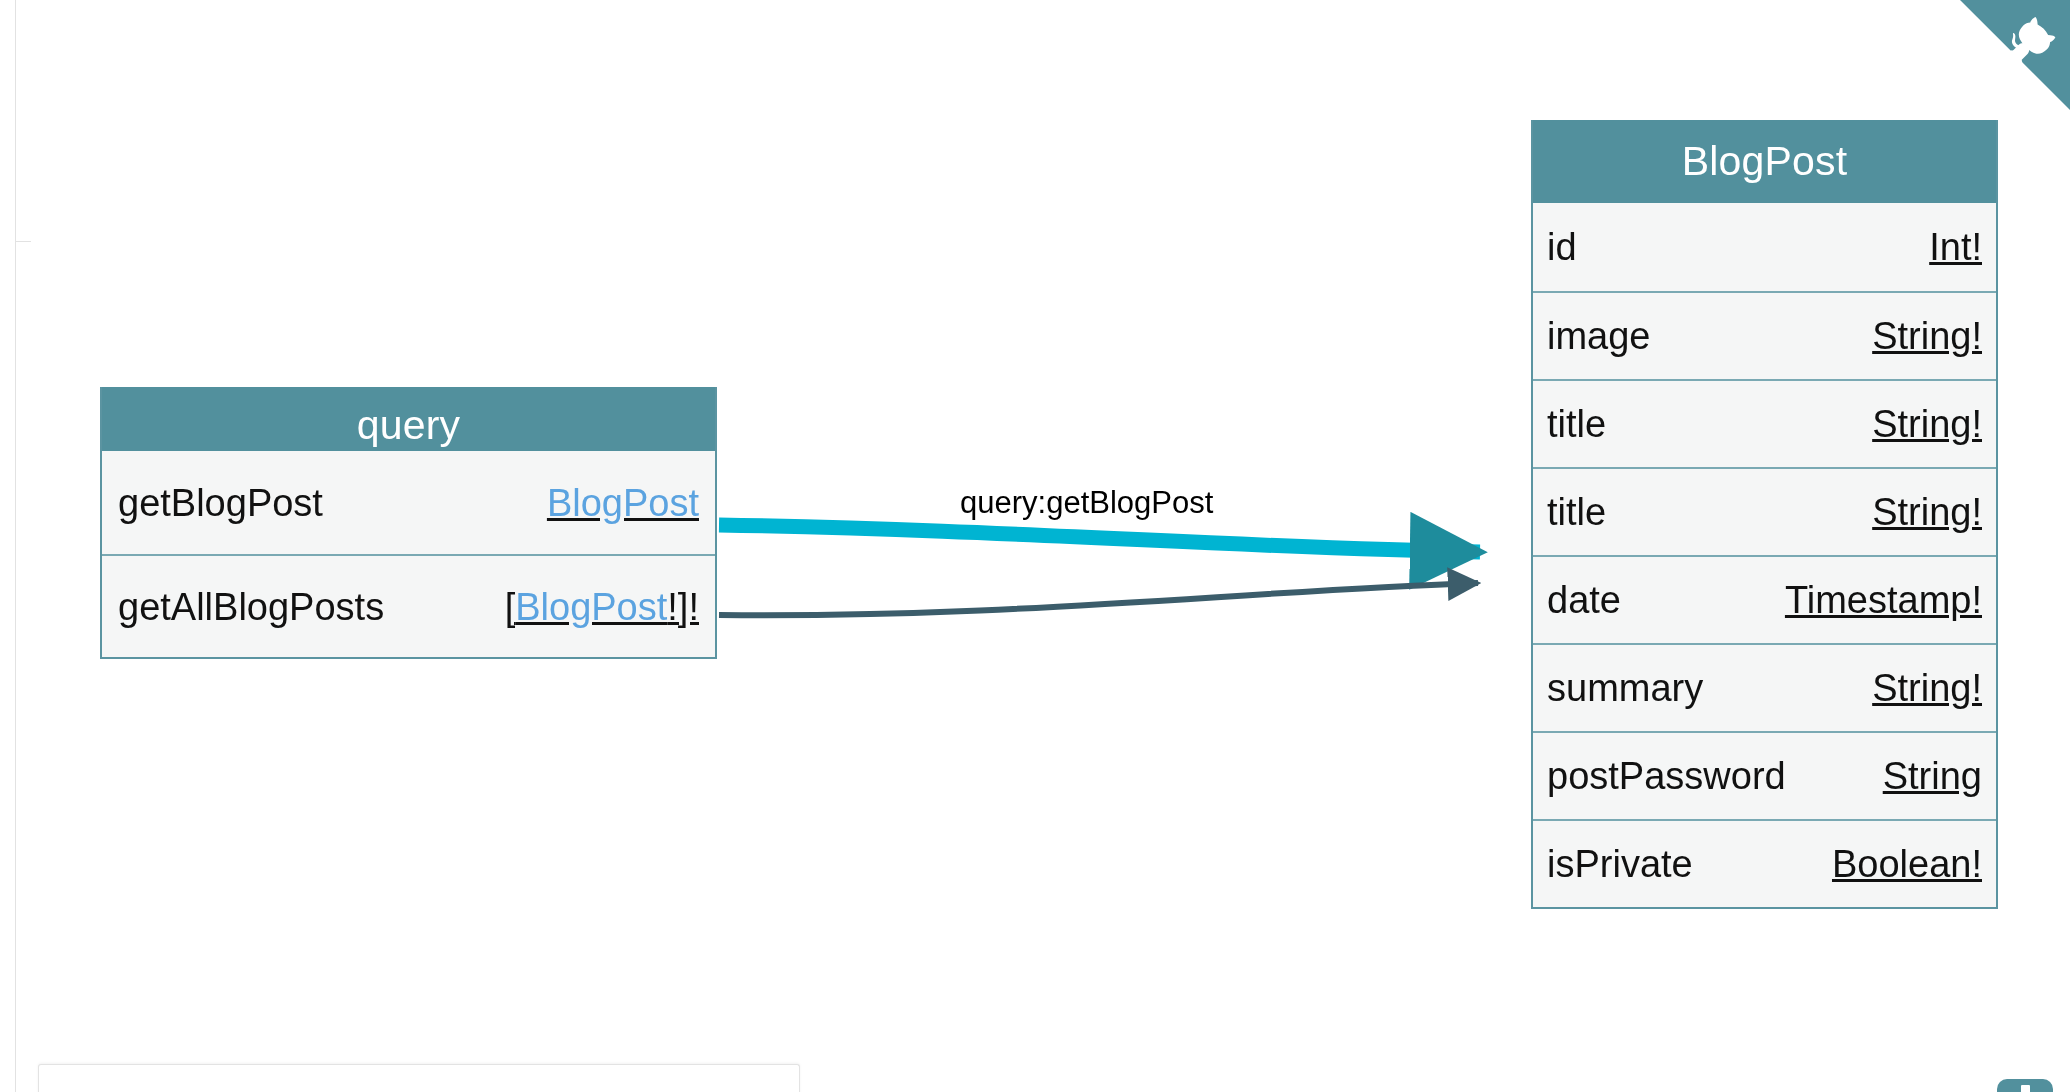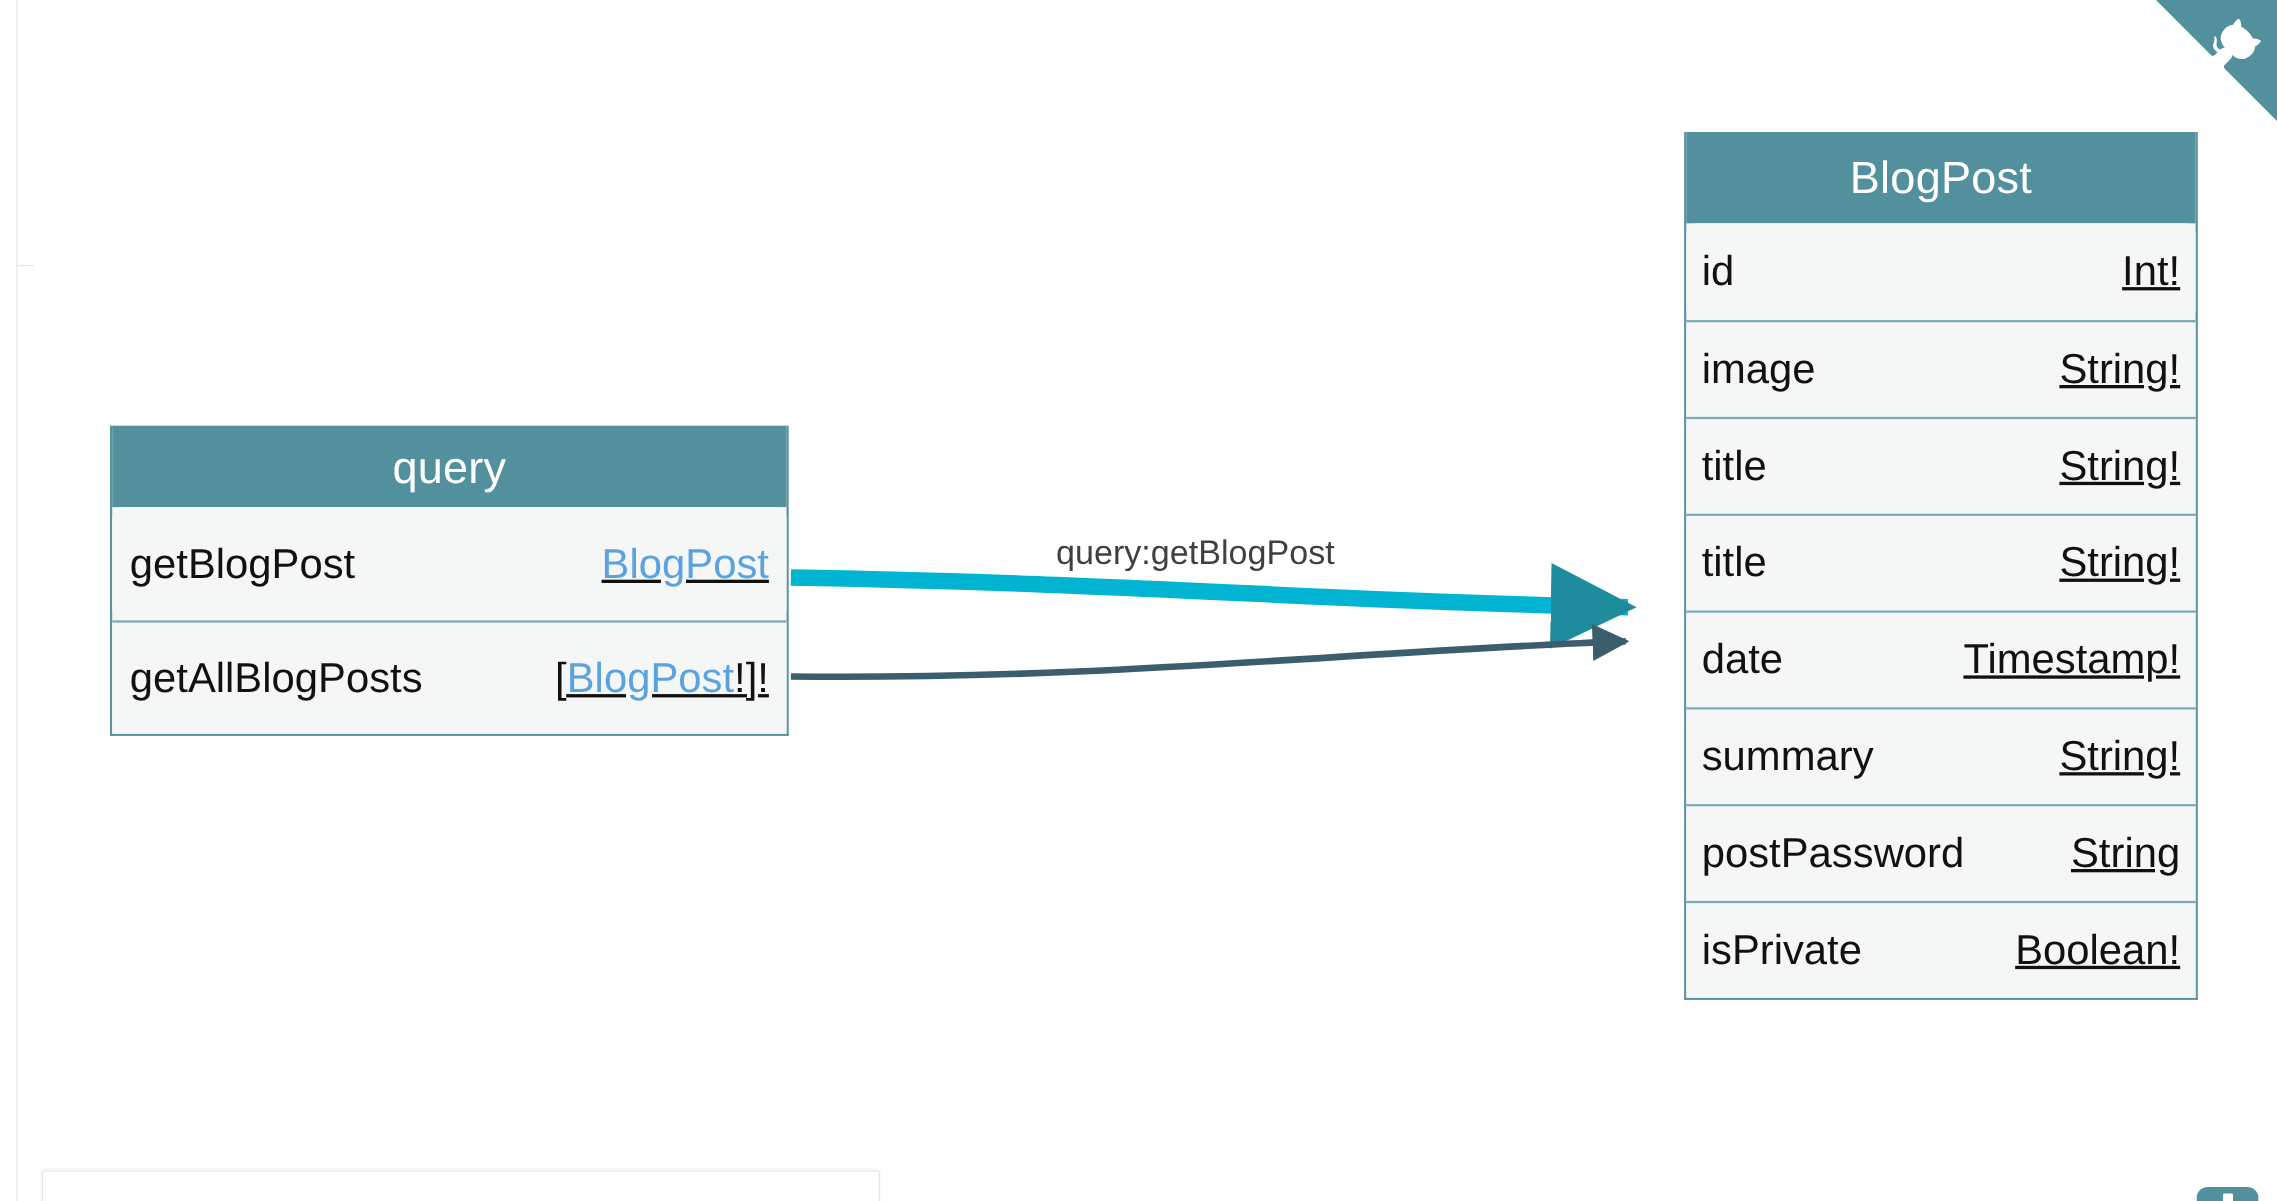--- a/index.html
+++ b/index.html
@@ -71,47 +71,47 @@
     display: flex;
     align-items: center;
     justify-content: space-between;
     border-top: 2px solid #7aa9b3;
     background: #f5f6f6;
     color: #111111;
     font-size: 38px;
     line-height: 1;
     white-space: nowrap;
   }
-  .node-row:first-child { border-top: none; border-radius: 10px; }
+  .node-row:first-child { border-top: none; }
   .row-name { color: #111111; }
   .row-type { color: #111111; text-decoration: underline; }
   .row-type .tref { color: #5ba3e0; }
 
   
   #node-query {
     left: 100px;
     top: 387px;
     width: 617px;
   }
-  #node-query .node-header { height: 74px; line-height: 77px; }
+  #node-query .node-header { height: 64px; line-height: 77px; }
   #node-query .node-row { height: 103px; padding: 0 16px; }
 
   
   #node-blogpost {
     left: 1531px;
     top: 120px;
     width: 467px;
   }
   #node-blogpost .node-header { height: 83px; line-height: 83px; }
   #node-blogpost .node-row { height: 88px; padding: 0 14px; }
 
   
   .edge-label {
     position: absolute;
-    color: #404040;
+    color: #000000;
     font-size: 31px;
     line-height: 1;
     white-space: nowrap;
   }
   #edge-label-getblogpost {
     left: 960px;
     top: 487px;
   }
 
   

